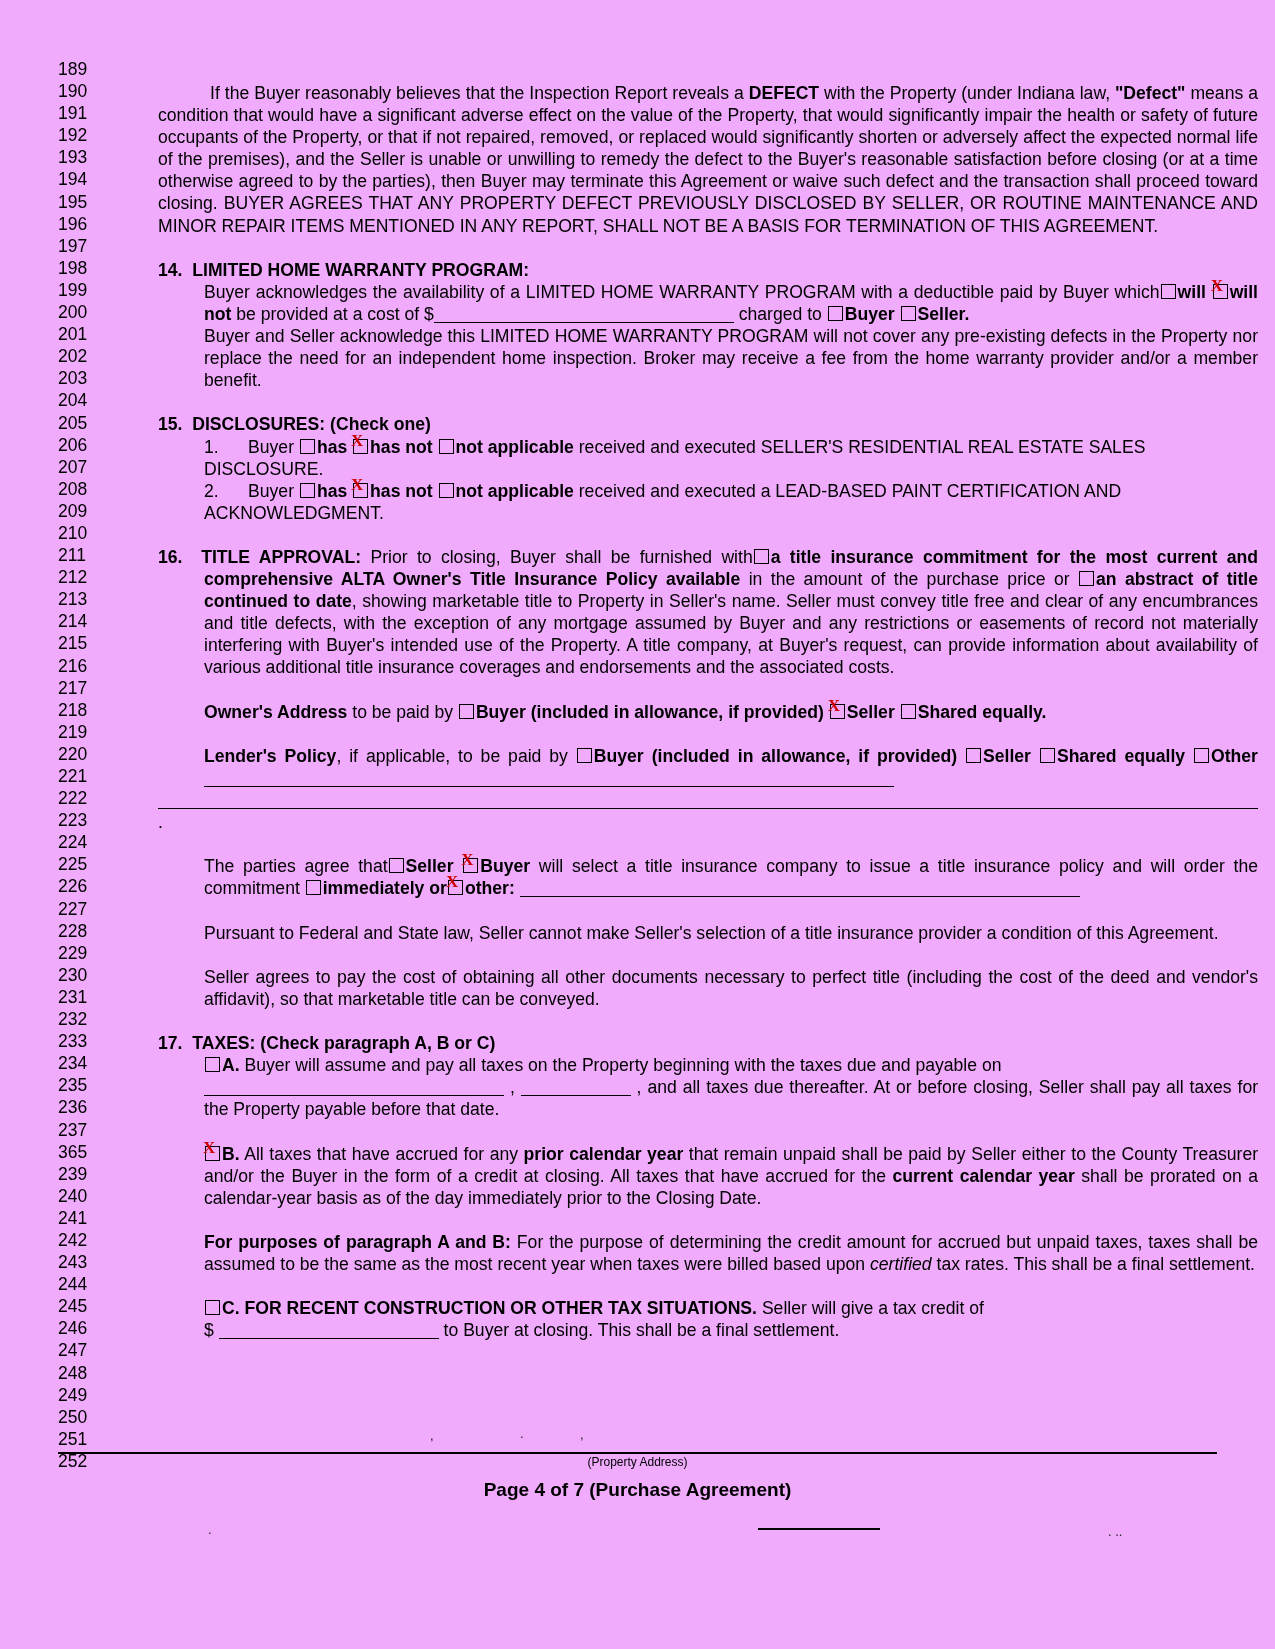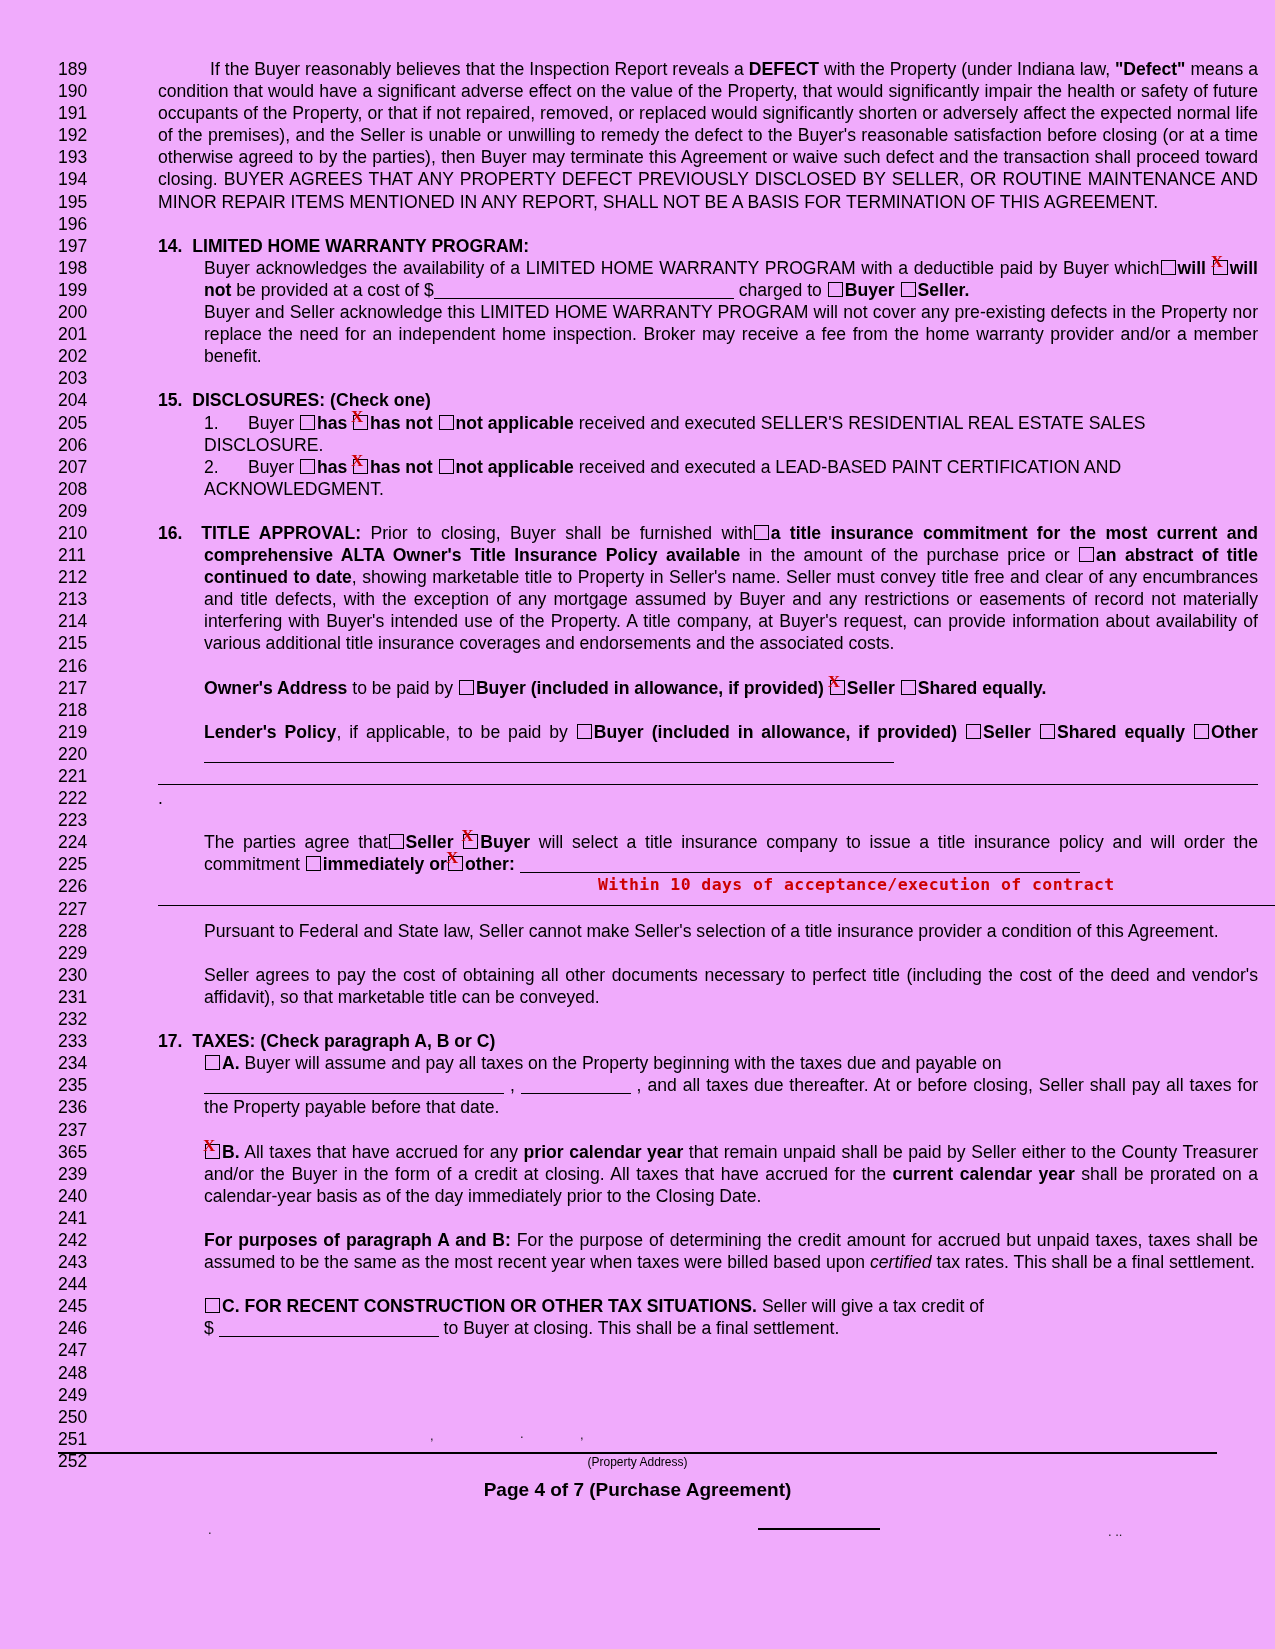--- a/index.html
+++ b/index.html
@@ -50,21 +50,21 @@
     text-align: justify;
     text-justify: inter-word;
   }
   p.nojust { text-align: left; }
   .b { font-weight: bold; }
   .hang {
     padding-left: 46px;
     text-indent: -46px;
   }
   .ind { padding-left: 46px; }
-  .indent-first { text-indent: 52px; }
+  .indent-first { text-indent: 52px; margin-top: 24px; }
 
   
   .cb {
     display: inline-block;
     width: 13px;
     height: 13px;
     border: 1.6px solid #000;
     vertical-align: -1px;
     margin: 0 2px 0 1px;
     position: relative;
@@ -243,25 +243,20 @@
         <p class="ind nojust"><span class="b">Owner's Address</span> <span>to be paid by</span> <span class="cb"></span><span class="b">Buyer (included in allowance, if provided)</span> <span class="cb checked"></span><span class="b">Seller</span> <span class="cb"></span><span class="b">Shared equally.</span></p>
 
         <div class="gap"></div>
 
         <p class="ind"><span class="b">Lender's Policy</span><span>, if applicable, to be paid by</span> <span class="cb"></span><span class="b">Buyer (included in allowance, if provided)</span> <span class="cb"></span><span class="b">Seller</span> <span class="cb"></span><span class="b">Shared equally</span> <span class="cb"></span><span class="b">Other</span> <span class="ul" style="width:690px"></span></p>
         <p class="nojust" style="position:relative;"><span class="ul" style="width:1100px"></span> <span>.</span></p>
 
         <div class="gap"></div>
 
         <p class="ind"><span>The parties agree that</span><span class="cb"></span><span class="b">Seller</span> <span class="cb checked"></span><span class="b">Buyer</span> <span>will select a title insurance company to issue a title insurance policy and will order the commitment</span> <span class="cb"></span><span class="b">immediately or</span><span class="cb checked"></span><span class="b">other:</span> <span class="ul" style="width:560px"></span></p>
-        <p class="nojust" style="position:relative; height:22.1px;">
-          <span class="ul" style="width:1124px; position:absolute; left:0; top:15px;"></span>
-          <span class="redtype" style="position:absolute; left:440px; top:-1px;">Within 10 days of acceptance/execution of contract</span>
-
-        </p>
 
         <div class="gap"></div>
 
         <p class="ind">Pursuant to Federal and State law, Seller cannot make Seller's selection of a title insurance provider a condition of this Agreement.</p>
 
         <div class="gap"></div>
 
         <p class="ind">Seller agrees to pay the cost of obtaining all other documents necessary to perfect title (including the cost of the deed and vendor's affidavit), so that marketable title can be conveyed.</p>
 
         <div class="gap"></div>

